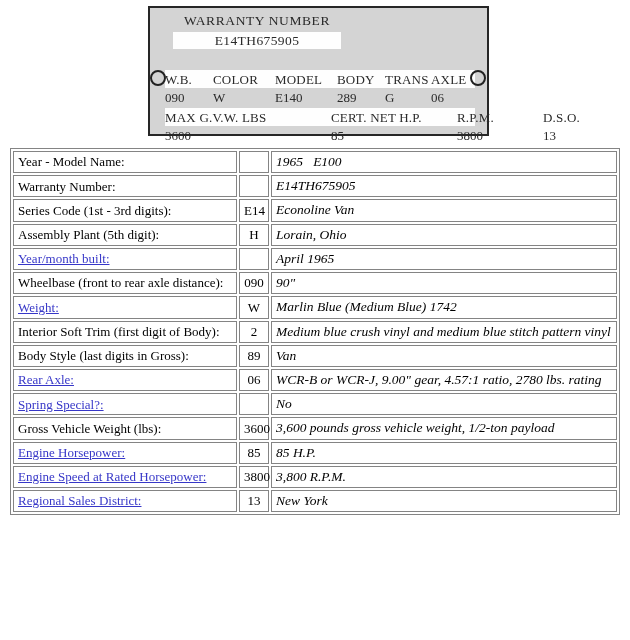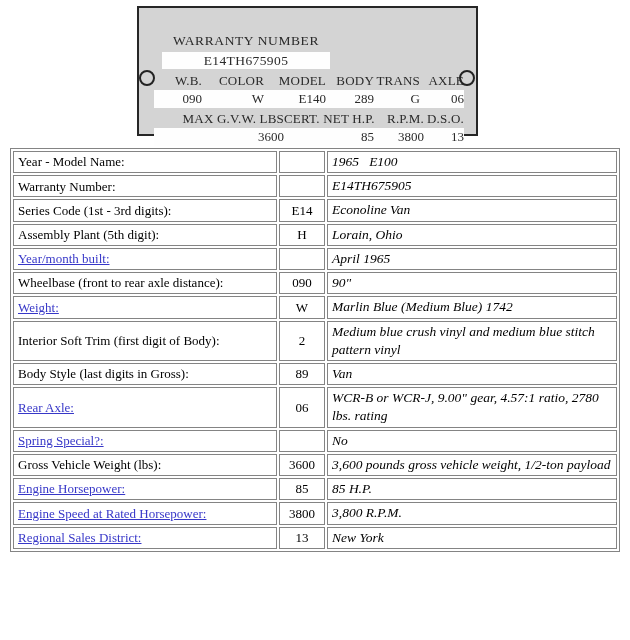--- a/index.html
+++ b/index.html
@@ -8,58 +8,58 @@
   }
   *{box-sizing:border-box;}
   html,body{margin:0;padding:0;}
   body{
     width:630px;height:640px;background:#ffffff;color:var(--text);
     font-family:"Liberation Serif","DejaVu Serif",serif;position:relative;overflow:hidden;
   }
 
   
   .plate{
-    position:absolute;left:137px;top:6px;width:341px;height:130px;
+    position:absolute;left:148px;top:6px;width:341px;height:130px;
     background:var(--plate-bg);border:2px solid var(--plate-border);
-    color:var(--plate-text);padding-top:24px;
+    color:var(--plate-text);padding-top:4px;
   }
   .plate-title{
     margin-left:23px;width:168px;height:18px;text-align:center;
     font-size:13.5px;letter-spacing:0.6px;line-height:18px;
   }
   .stripe{background:var(--stripe);}
   .warranty-stripe{
     margin:2px 0 4px 23px;width:168px;height:17px;text-align:center;
     font-size:13.5px;line-height:17px;letter-spacing:0.4px;
   }
   .plate-grid{display:grid;margin-left:15px;width:310px;}
   .g6{grid-template-columns:48px 62px 62px 48px 46px 44px;}
-  .g4{grid-template-columns:130px 90px 50px 40px;}
+  .g4{grid-template-columns:130px 90px 50px 40px;gap:36px;}
   .hdr{height:16px;font-size:13px;line-height:16px;margin-top:3px;letter-spacing:0.2px;}
   .valrow{margin:1px 0 0 15px;width:310px;height:18px;}
   .valrow .plate-grid{margin-left:0;width:310px;}
   .val{font-size:13px;line-height:18px;}
-  .plate-grid span{text-align:right;white-space:nowrap;}
+  .plate-grid span{text-align:left;white-space:nowrap;margin-top:19px;}
   .rivet{
     position:absolute;width:16px;height:16px;border-radius:50%;
     border:2px solid #222;background:transparent;top:62px;
   }
   .rivet-left{left:0px;}
   .rivet-right{left:320px;}
 
   
   table.decode-table{
     position:absolute;left:10px;top:148px;width:610px;
     border-collapse:separate;border-spacing:2px;
     border:1px solid var(--table-border);
     font-size:13.5px;table-layout:fixed;
   }
   td{border:1px solid var(--table-border);padding:1px 4px;vertical-align:middle;line-height:1.35;}
-  td.label-cell{width:264px;font-size:13px;white-space:nowrap;overflow:hidden;}
-  td.code-cell{width:46px;text-align:center;font-size:13px;}
+  td.label-cell{width:224px;font-size:13px;white-space:nowrap;overflow:hidden;}
+  td.code-cell{width:30px;text-align:center;font-size:13px;}
   td.desc-cell{white-space:pre-wrap;font-style:italic;}
   a.lnk{color:var(--link);text-decoration:underline;cursor:pointer;}
   a.lnk.visited{color:var(--visited-link);}
 </style>
 </head>
 <body>
 
 <div class="plate">
   <div class="plate-title">WARRANTY NUMBER</div>
   <div class="stripe warranty-stripe">

